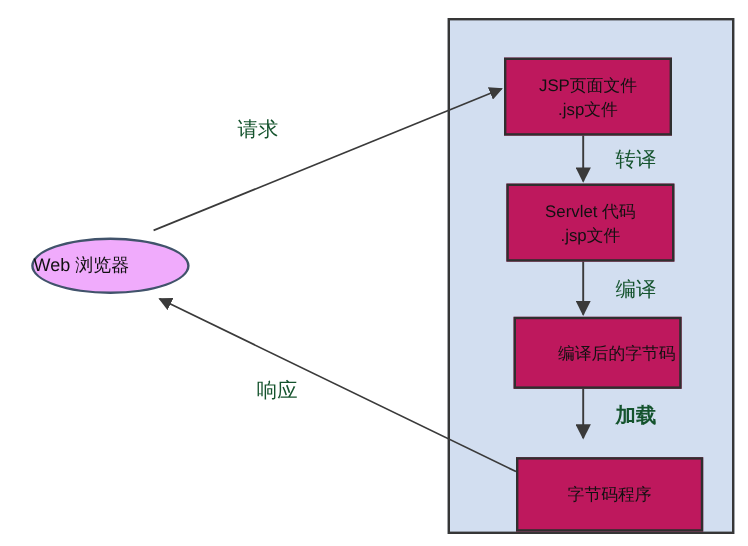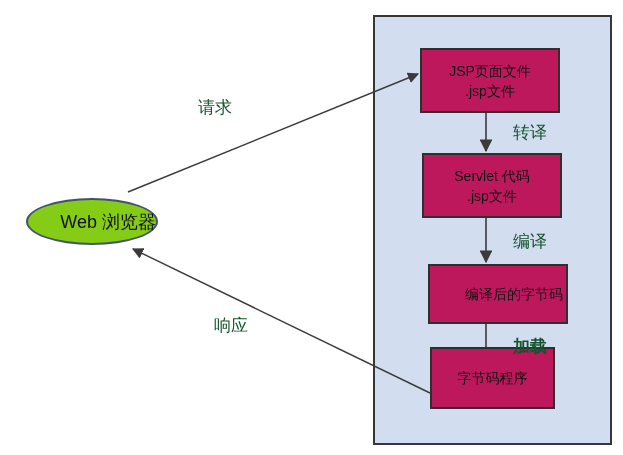--- a/index.html
+++ b/index.html
@@ -41,35 +41,35 @@
     align-items: center;
     justify-content: center;
     text-align: center;
     font-size: 14px;
     line-height: 20px;
     color: #111111;
   }
   .box-jsp      { left: 420px; top: 48px;  width: 140px; height: 65px; }
   .box-servlet  { left: 422px; top: 153px; width: 140px; height: 65px; }
   .box-bytecode { left: 428px; top: 264px; width: 140px; height: 60px; padding-left: 32px; }
-  .box-program  { left: 430px; top: 347px; width: 125px; height: 62px; }
+  .box-program  { left: 430px; top: 381px; width: 156px; height: 62px; }
   .browser-ellipse {
     position: absolute;
     left: 26px;
     top: 198px;
     width: 132px;
     height: 47px;
-    background: #84cc16;
+    background: #f0abfc;
     border: 2px solid #41536b;
     border-radius: 50%;
     box-sizing: border-box;
     display: flex;
     align-items: center;
-    justify-content: flex-end;
-    font-size: 18px;
+    justify-content: flex-start;
+    font-size: 15px;
     color: #111111;
   }
   .edge-label {
     position: absolute;
     font-size: 17px;
     color: #14532d;
     white-space: nowrap;
   }
   .lbl-request   { left: 198px; top: 96px;  }
   .lbl-response  { left: 198px; top: 314px; padding-left: 16px; }

